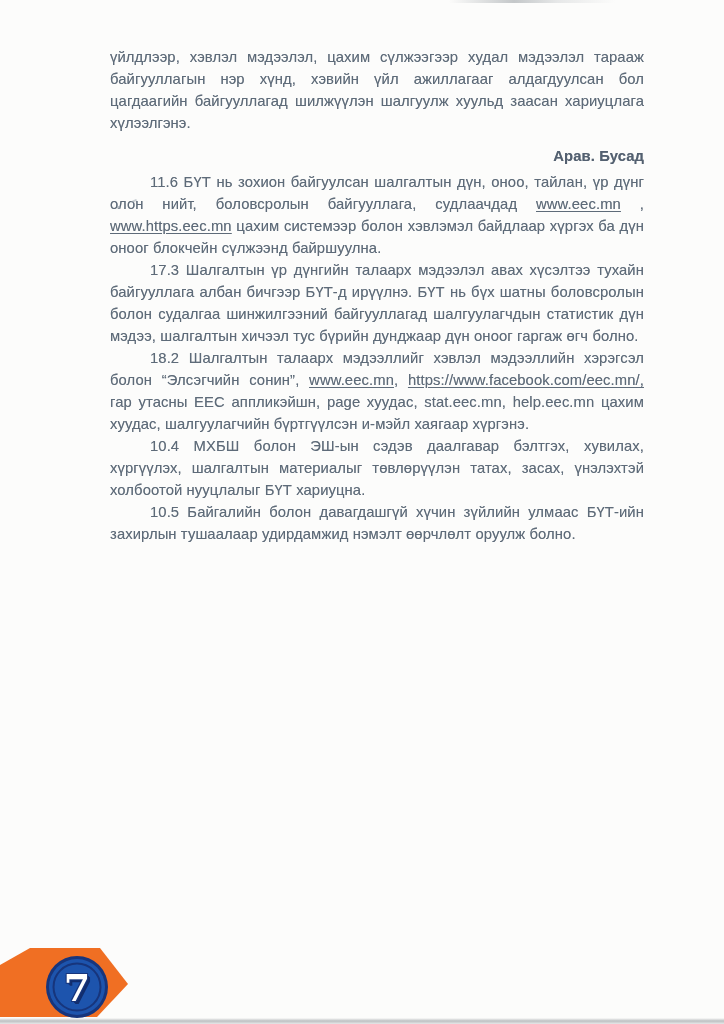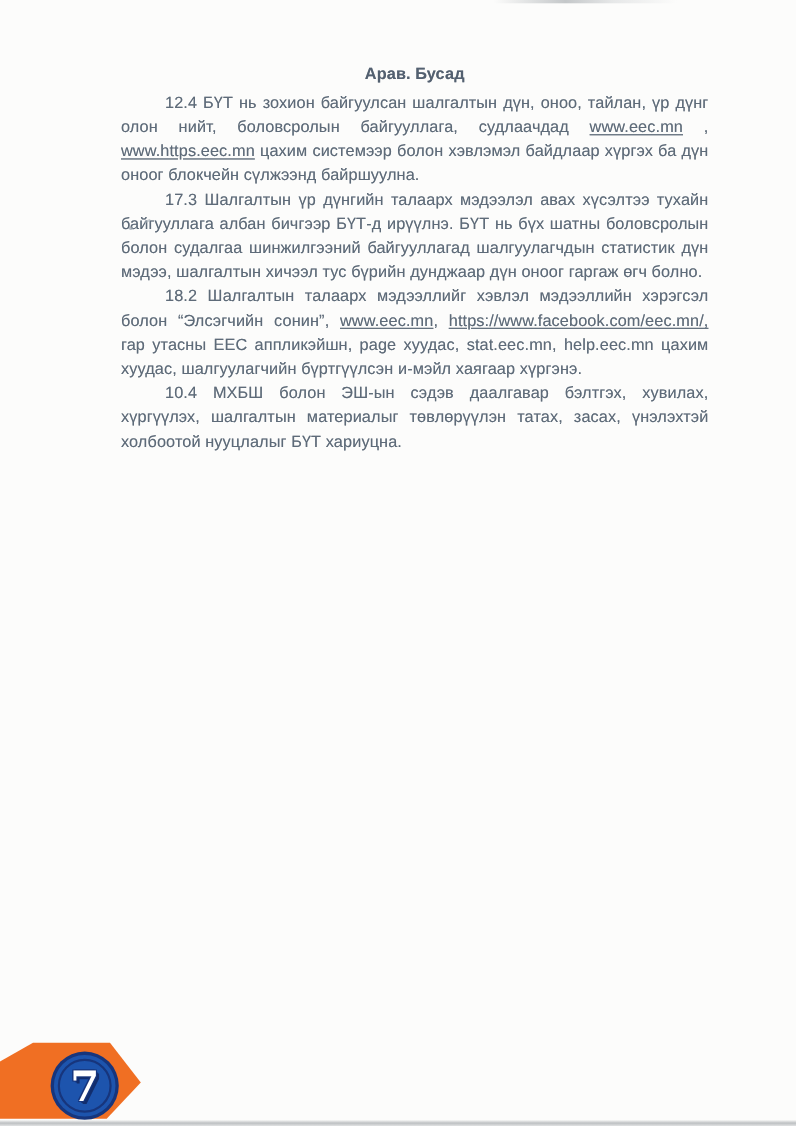--- a/index.html
+++ b/index.html
@@ -11,21 +11,21 @@
   .doc-body {
     position:absolute; left:110px; top:46px; width:534px;
     font-size:14.8px; line-height:22px; color:#5e6b79;
     text-align:justify; letter-spacing:0.1px;
     text-shadow:0 0 .5px rgba(94,107,121,.55);
   }
   .doc-para { margin:0; }
   .doc-para.indent { text-indent:40px; }
   .doc-heading {
     font-size:14.8px; line-height:22px; font-weight:bold;
-    margin:11px 0 4px 0; color:#536070; text-align:center;
+    margin:11px 0 4px 0; color:#536070; text-align:right;
   }
   .doc-link { text-decoration:underline; text-underline-offset:2px; }
   .separator {
     position:absolute; left:110px; width:534px; top:566px;
     font-size:14.8px; color:#6a7684; text-align:center; letter-spacing:.5px;
     text-shadow:0 0 .5px rgba(94,107,121,.5);
   }
   
   .artifact-top {
     position:absolute; top:0; left:0; width:724px; height:3px;
@@ -62,25 +62,27 @@
   }
 </style>
 </head>
 <body>
 
 <div class="page">
 
   <div class="artifact-top"></div>
 
   <div class="doc-body">
+      <p class="doc-para"><span>үйлдлээр, хэвлэл мэдээлэл, цахим сүлжээгээр худал мэдээлэл тарааж байгууллагын нэр хүнд, хэвийн үйл ажиллагааг алдагдуулсан бол цагдаагийн байгууллагад шилжүүлэн шалгуулж хуульд заасан хариуцлага хүлээлгэнэ.</span></p>
       <h2 class="doc-heading"><span>Арав. Бусад</span></h2>
-      <p class="doc-para indent"><span>12.4 БҮТ нь зохион байгуулсан шалгалтын дүн, оноо, тайлан, үр дүнг олон нийт, боловсролын байгууллага, судлаачдад </span><span class="doc-link">www.eec.mn</span><span> , </span><span class="doc-link">www.https.eec.mn</span><span> цахим системээр болон хэвлэмэл байдлаар хүргэх ба дүн оноог блокчейн сүлжээнд байршуулна.</span></p>
+      <p class="doc-para indent"><span>11.6 БҮТ нь зохион байгуулсан шалгалтын дүн, оноо, тайлан, үр дүнг олон нийт, боловсролын байгууллага, судлаачдад </span><span class="doc-link">www.eec.mn</span><span> , </span><span class="doc-link">www.https.eec.mn</span><span> цахим системээр болон хэвлэмэл байдлаар хүргэх ба дүн оноог блокчейн сүлжээнд байршуулна.</span></p>
       <p class="doc-para indent"><span>17.3 Шалгалтын үр дүнгийн талаарх мэдээлэл авах хүсэлтээ тухайн байгууллага албан бичгээр БҮТ-д ирүүлнэ. БҮТ нь бүх шатны боловсролын болон судалгаа шинжилгээний байгууллагад шалгуулагчдын статистик дүн мэдээ, шалгалтын хичээл тус бүрийн дунджаар дүн оноог гаргаж өгч болно.</span></p>
       <p class="doc-para indent"><span>18.2 Шалгалтын талаарх мэдээллийг хэвлэл мэдээллийн хэрэгсэл болон “Элсэгчийн сонин”, </span><span class="doc-link">www.eec.mn</span><span>, </span><span class="doc-link">https://www.facebook.com/eec.mn/,</span><span> гар утасны EEC аппликэйшн, page хуудас, stat.eec.mn, help.eec.mn цахим хуудас, шалгуулагчийн бүртгүүлсэн и-мэйл хаягаар хүргэнэ.</span></p>
       <p class="doc-para indent"><span>10.4 МХБШ болон ЭШ-ын сэдэв даалгавар бэлтгэх, хувилах, хүргүүлэх, шалгалтын материалыг төвлөрүүлэн татах, засах, үнэлэхтэй холбоотой нууцлалыг БҮТ хариуцна.</span></p>
+      <p class="doc-para indent"><span>10.5 Байгалийн болон давагдашгүй хүчин зүйлийн улмаас БҮТ-ийн захирлын тушаалаар удирдамжид нэмэлт өөрчлөлт оруулж болно.</span></p>
     </div>
 
   <div class="artifact-dot-1"></div>
   <div class="artifact-dot-2"></div>
 
 
   <div class="badge">
     <svg viewBox="0 0 132 76" xmlns="http://www.w3.org/2000/svg">
       <polygon points="0,21 30,4 100,4 128,40 97,73 0,73" fill="#f06f23"></polygon>
       <circle cx="77" cy="43" r="31" fill="#17357c"></circle>

